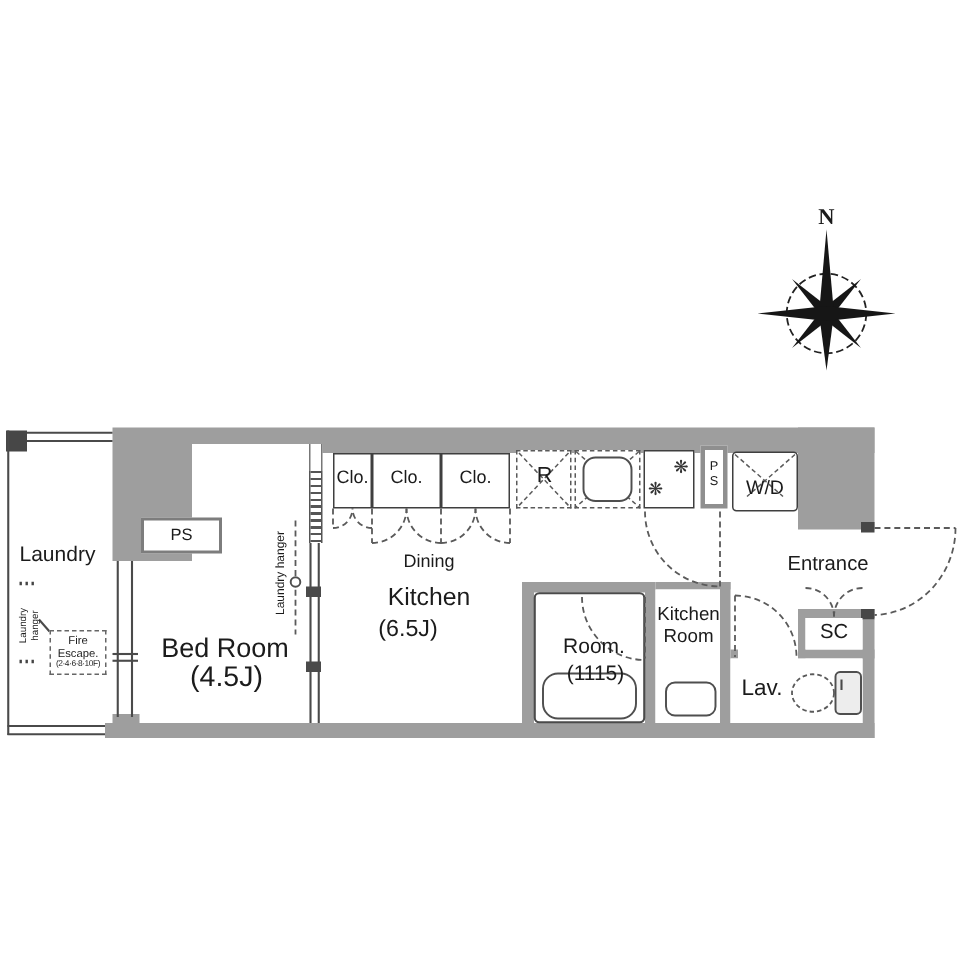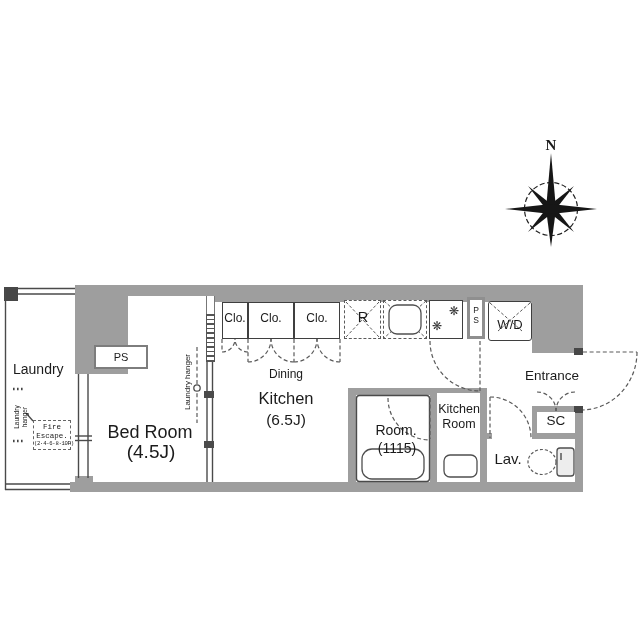--- a/index.html
+++ b/index.html
@@ -19,21 +19,21 @@
   .overlay{position:absolute;left:0;top:0;pointer-events:none;}
   .tl{stroke:#4a4a4a;stroke-width:1.4;fill:none;}
   .da{stroke:#5a5a5a;stroke-width:1.2;fill:none;stroke-dasharray:4 2.6;}
   .da2{stroke:#5a5a5a;stroke-width:1;fill:none;stroke-dasharray:3 2;}
   .daf{stroke:#5a5a5a;stroke-width:1.2;fill:#fff;stroke-dasharray:3 2;}
   .ol{stroke:#4f4f4f;stroke-width:1.3;fill:#fff;}
   .dots{stroke:#444;stroke-width:2.4;stroke-dasharray:1.6 2.4;fill:none;}
   .dk{fill:#4a4a4a;}
   .spike{fill:#161616;}
   .fire-box{position:absolute;left:33px;top:420px;width:38px;border:1px dashed #666;
-    background:#fff;text-align:center;line-height:8.5px;font-size:7.5px;padding:2px 0;box-sizing:border-box;font-family:Liberation Mono, monospace;}
+    background:#fff;text-align:center;line-height:8.5px;font-size:7.5px;padding:2px 0;box-sizing:border-box;}
   .fire-box .tiny{font-size:5.6px;letter-spacing:-0.3px;display:block;line-height:7px;}
   .ps-small{position:absolute;background:#fff;border:2px solid #7d7d7d;box-sizing:border-box;
     text-align:center;font-size:11px;}
   .ps-vert{position:absolute;background:#fff;border:3px solid #8f8f8f;box-sizing:border-box;
     text-align:center;font-size:8.5px;line-height:9.5px;padding-top:6px;}
   .burner{position:absolute;font-size:12px;color:#333;line-height:12px;}
 </style>
 </head>
 <body>
 
@@ -175,21 +175,21 @@
     <span>Escape.</span>
     <span class="tiny">(2·4·6·8·10F)</span>
   </div>
 
   <div class="lbl" style="left:150px;top:422px;font-size:18px">Bed Room</div>
   <div class="lbl" style="left:151px;top:441px;font-size:19px">(4.5J)</div>
   <div class="vert" style="left:187px;top:382px;font-size:8px">Laundry hanger</div>
 
   <div class="lbl" style="left:286px;top:367px;font-size:12px">Dining</div>
   <div class="lbl" style="left:286px;top:389px;font-size:16.5px">Kitchen</div>
-  <div class="lbl" style="left:286px;top:411px;font-size:15.5px">(6.5J)</div>
+  <div class="lbl" style="left:272px;top:411px;font-size:15.5px">(6.5J)</div>
 
   <div class="lbl" style="left:235px;top:311px;font-size:12px">Clo.</div>
   <div class="lbl" style="left:271px;top:311px;font-size:12px">Clo.</div>
   <div class="lbl" style="left:317px;top:311px;font-size:12px">Clo.</div>
   <div class="lbl" style="left:363px;top:309px;font-size:14.5px">R</div>
   <div class="lbl" style="left:510px;top:317px;font-size:13px">W/D</div>
 
   <div class="lbl" style="left:396px;top:422px;font-size:14px">Room.</div>
   <div class="lbl" style="left:397px;top:440px;font-size:14px">(1115)</div>
 

